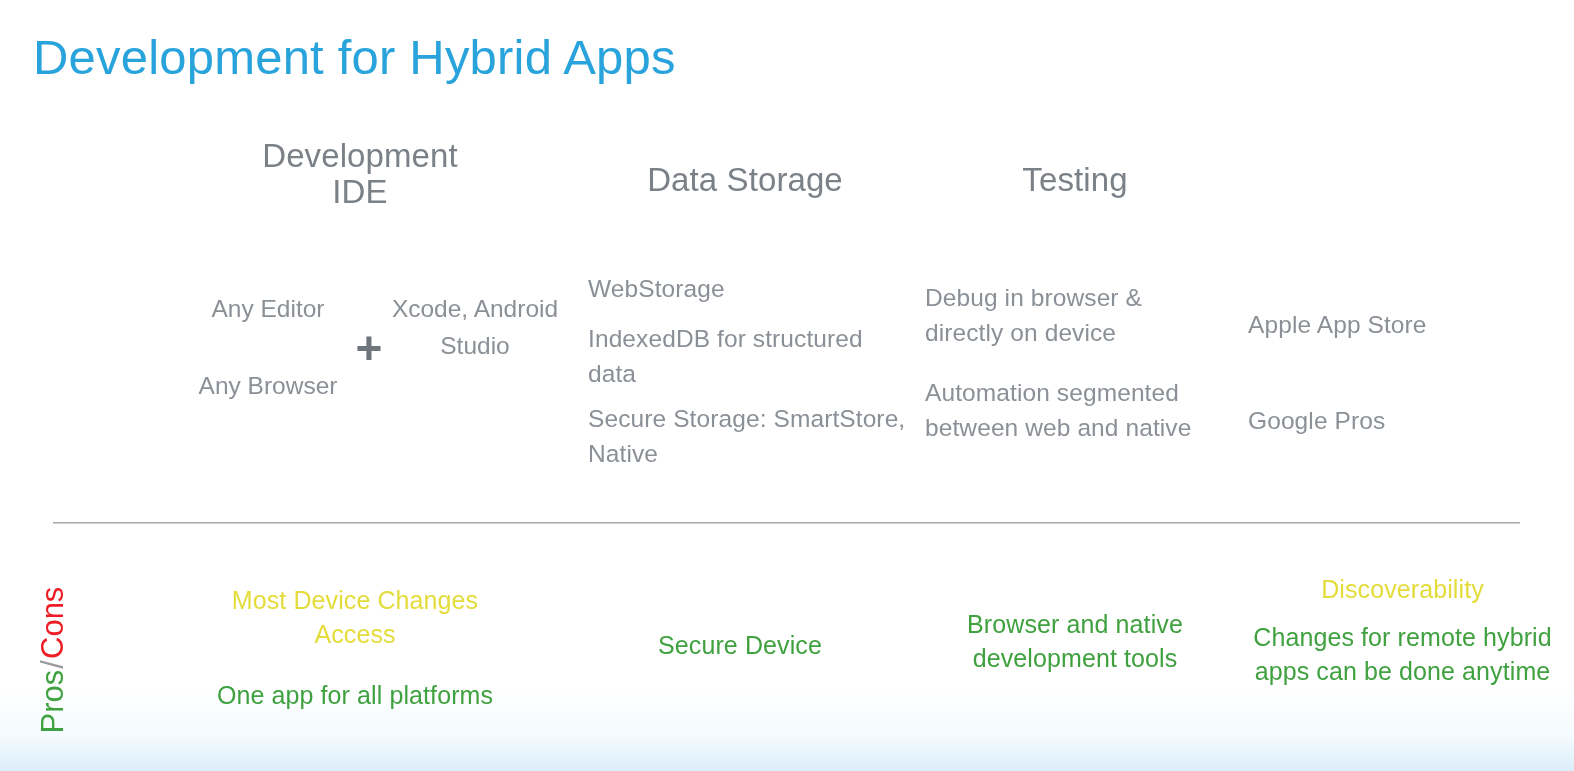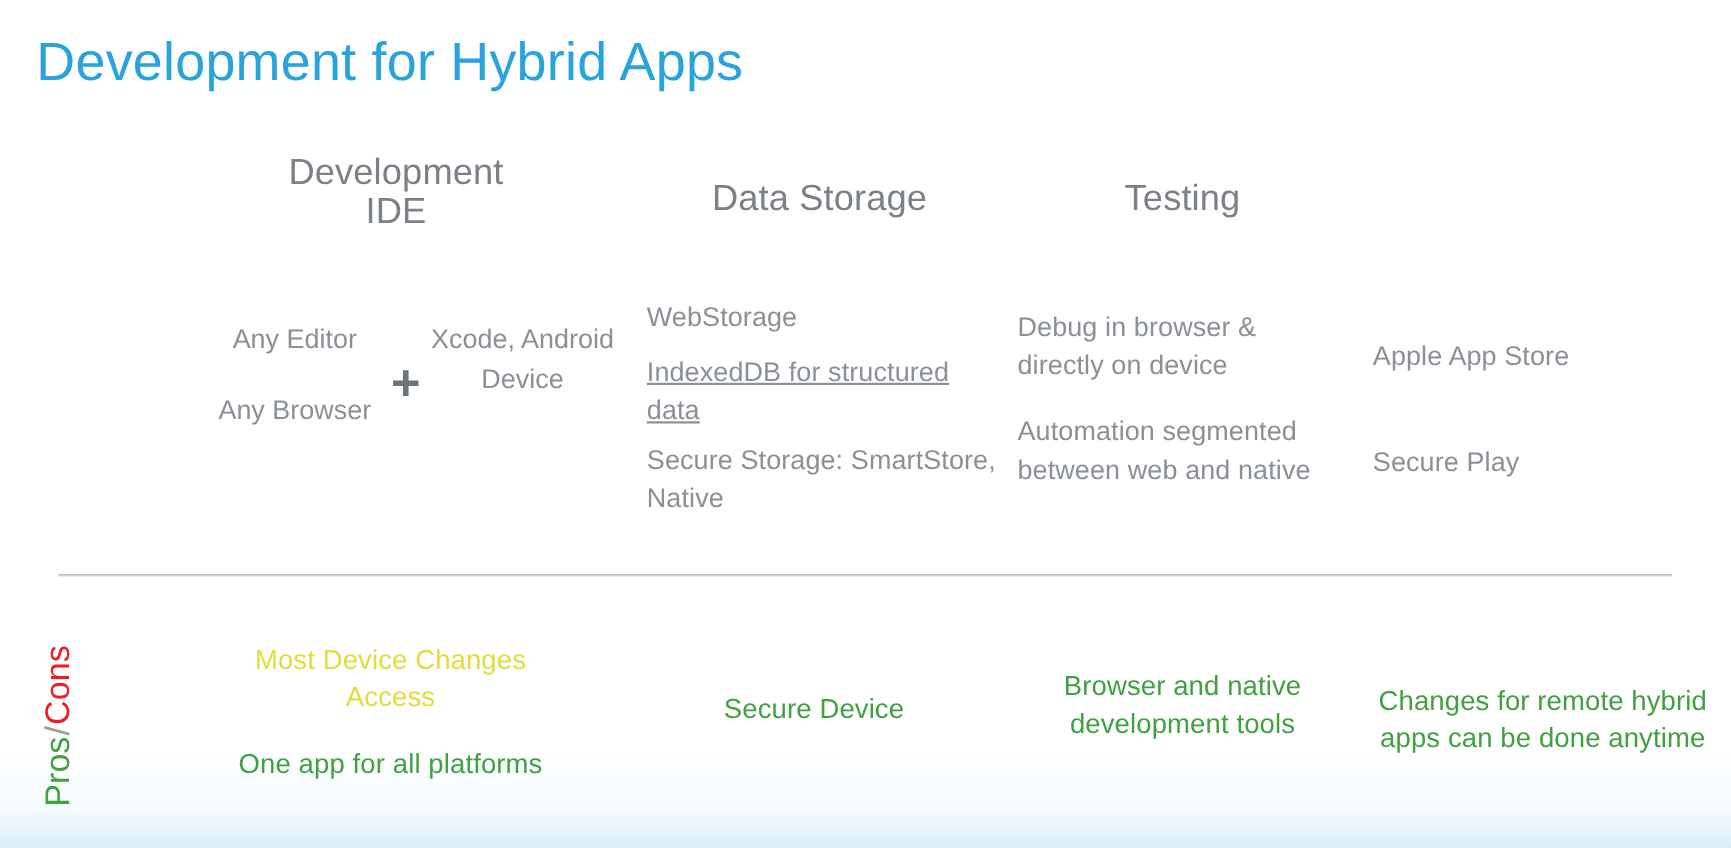--- a/index.html
+++ b/index.html
@@ -73,21 +73,21 @@
   #ide-left {
     position: absolute;
     left: 0px;
     top: 0px;
     width: 200px;
     text-align: center;
     font-size: 24.5px;
     line-height: 1.0;
     color: #8a9096;
   }
-  #ide-left .l1 { display:block; margin-bottom: 40px; }
+  #ide-left .l1 { display:block; margin-bottom: 52px; }
   #ide-left .l2 { display:block; }
   #plus-sign {
     position: absolute;
     left: 178px;
     top: 28px;
     width: 46px;
     text-align: center;
     font-size: 46px;
     line-height: 1;
     font-weight: 700;
@@ -99,21 +99,21 @@
     top: -7px;
     width: 170px;
     text-align: center;
     font-size: 24.5px;
     line-height: 1.52;
     color: #8a9096;
   }
 
   
   #storage-b1 { left: 588px; top: 272px; width: 320px; }
-  #storage-b2 { left: 588px; top: 322px; width: 320px; text-decoration: underline; }
+  #storage-b2 { left: 588px; top: 322px; width: 320px; }
   #storage-b3 { left: 588px; top: 402px; width: 320px; }
 
   
   #testing-b1 { left: 925px; top: 281px; width: 300px; }
   #testing-b2 { left: 925px; top: 376px; width: 300px; }
 
   
   #dist-b1 { left: 1248px; top: 308px; width: 300px; }
   #dist-b2 { left: 1248px; top: 404px; width: 300px; }
 
@@ -181,39 +181,40 @@
 
   <div id="hdr-testing" class="col-header">Testing</div>
   <div id="hdr-storage" class="col-header">Data Storage</div>
 
   <div id="ide-group">
     <div id="ide-left">
       <span class="l1">Any Editor</span>
       <span class="l2">Any Browser</span>
     </div>
     <div id="plus-sign">+</div>
-    <div id="ide-right">Xcode, Android Device</div>
+    <div id="ide-right">Xcode, Android Studio</div>
   </div>
 
   <div id="storage-b1" class="cell-top">WebStorage</div>
   <div id="storage-b2" class="cell-top">IndexedDB for structured data</div>
   <div id="storage-b3" class="cell-top">Secure Storage: SmartStore, Native</div>
 
   <div id="testing-b1" class="cell-top">Debug in browser &amp; directly on device</div>
   <div id="testing-b2" class="cell-top">Automation segmented between web and native</div>
 
   <div id="dist-b1" class="cell-top">Apple App Store</div>
-  <div id="dist-b2" class="cell-top">Secure Play</div>
+  <div id="dist-b2" class="cell-top">Google Pros</div>
 
   <div id="divider"></div>
 
   <div id="proscons"><span class="pros">Pros</span><span class="slash">/</span><span class="cons">Cons</span></div>
 
   <div id="pc1-con" class="cell-bottom con-text">Most Device Changes Access</div>
   <div id="pc1-pro" class="cell-bottom pro-text">One app for all platforms</div>
 
   <div id="pc2-pro" class="cell-bottom pro-text">Secure Device</div>
 
   <div id="pc3-pro" class="cell-bottom pro-text">Browser and native development tools</div>
 
+  <div id="pc4-con" class="cell-bottom con-text">Discoverability</div>
   <div id="pc4-pro" class="cell-bottom pro-text">Changes for remote hybrid apps can be done anytime</div>
 
 </div>
 
 </body></html>

